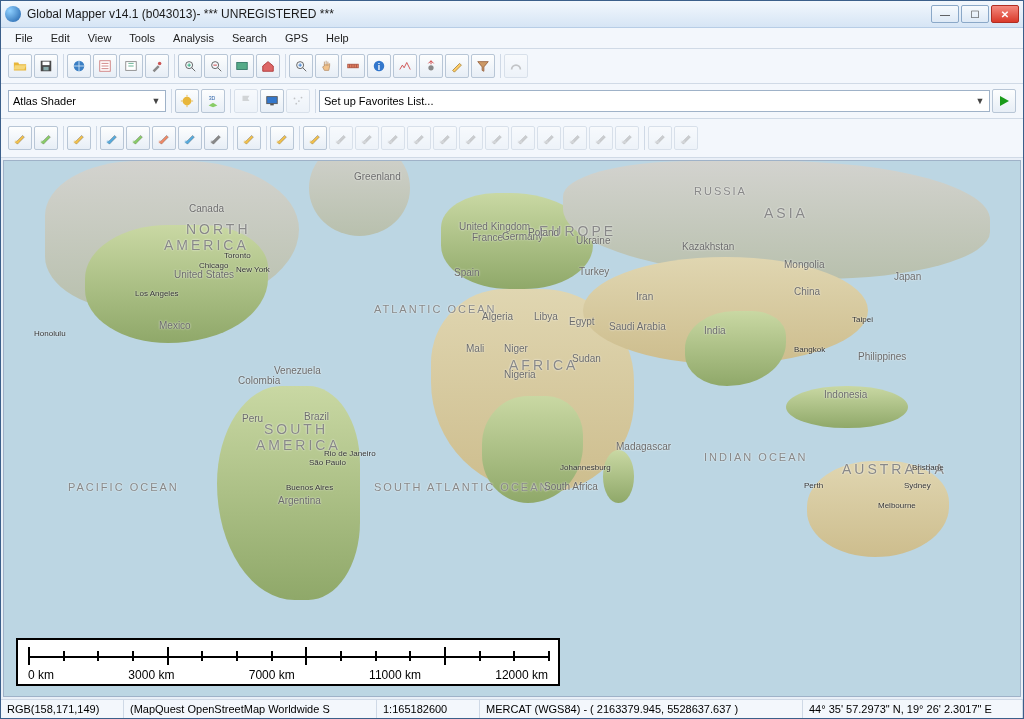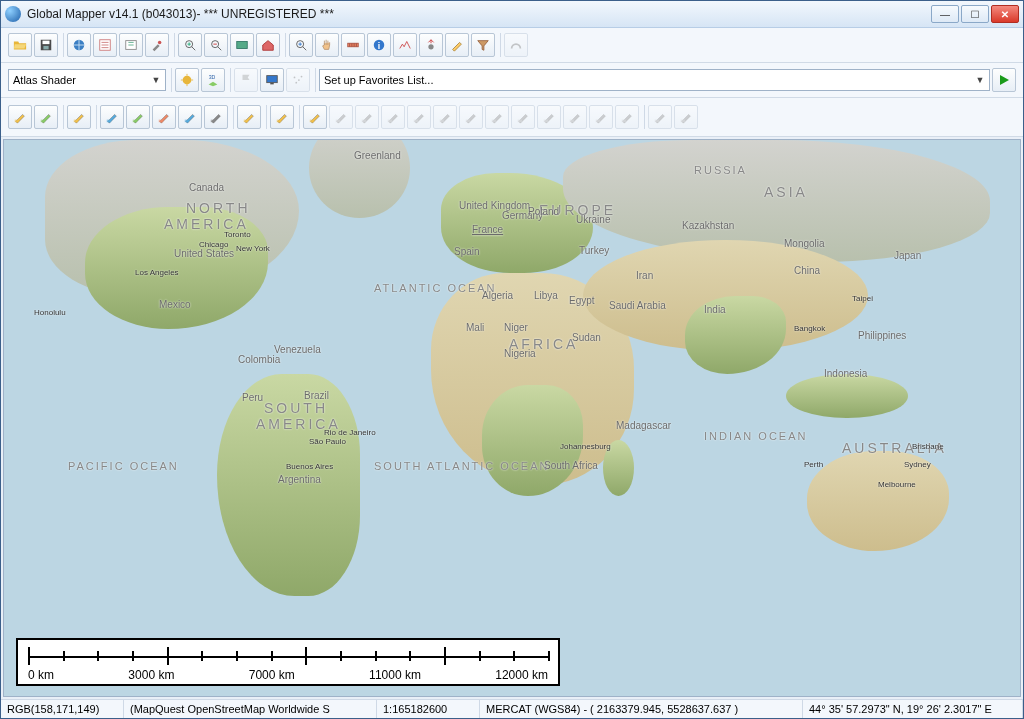--- a/index.html
+++ b/index.html
@@ -48,20 +48,30 @@
   <div class="titlebar">
     <div class="app-icon"></div>
     <div class="title">Global Mapper v14.1 (b043013)- *** UNREGISTERED ***</div>
     <div class="win-controls">
       <div class="win-btn">—</div>
       <div class="win-btn">☐</div>
       <div class="win-btn close">✕</div>
     </div>
   </div>
 
+  <div class="menubar" id="menubar">
+      <span>File</span>
+      <span>Edit</span>
+      <span>View</span>
+      <span>Tools</span>
+      <span>Analysis</span>
+      <span>Search</span>
+      <span>GPS</span>
+      <span>Help</span>
+    </div>
 
   <div class="toolbar">
     <div class="grp">
       <div class="tb-btn">
           <svg viewBox="0 0 16 16">
             <path fill="#e8b63a" d="M1 4h5l1 2h8v7H1z"></path>
             <path fill="#f5d77a" d="M2 7h13l-2 5H1z"></path>
           </svg>
         </div>
       <div class="tb-btn">
@@ -453,21 +463,21 @@
         <div class="lbl " style="left: 700px; top: 164px; text-align: center;">India</div>
         <div class="lbl " style="left: 632px; top: 130px;">Iran</div>
         <div class="lbl " style="left: 605px; top: 160px;">Saudi Arabia</div>
         <div class="lbl " style="left: 575px; top: 105px;">Turkey</div>
         <div class="lbl " style="left: 572px; top: 74px;">Ukraine</div>
         <div class="lbl " style="left: 820px; top: 228px;">Indonesia</div>
         <div class="lbl " style="left: 540px; top: 320px;">South Africa</div>
         <div class="lbl " style="left: 612px; top: 280px;">Madagascar</div>
         <div class="lbl " style="left: 350px; top: 10px;">Greenland</div>
         <div class="lbl " style="left: 455px; top: 60px;">United Kingdom</div>
-        <div class="lbl " style="left: 468px; top: 84px; text-decoration: underline;">France</div>
+        <div class="lbl " style="left: 468px; top: 71px;">France</div>
         <div class="lbl " style="left: 450px; top: 106px;">Spain</div>
         <div class="lbl " style="left: 498px; top: 70px;">Germany</div>
         <div class="lbl " style="left: 524px; top: 66px;">Poland</div>
         <div class="lbl " style="left: 890px; top: 110px;">Japan</div>
         <div class="lbl " style="left: 854px; top: 190px;">Philippines</div>
         <div class="lbl " style="left: 238px; top: 252px;">Peru</div>
         <div class="lbl " style="left: 234px; top: 214px;">Colombia</div>
         <div class="lbl " style="left: 270px; top: 204px;">Venezuela</div>
         <div class="lbl city" style="left: 115px; top: 128px; padding-left: 16px;">Los Angeles</div>
         <div class="lbl city" style="left: 195px; top: 100px;">Chicago</div>

